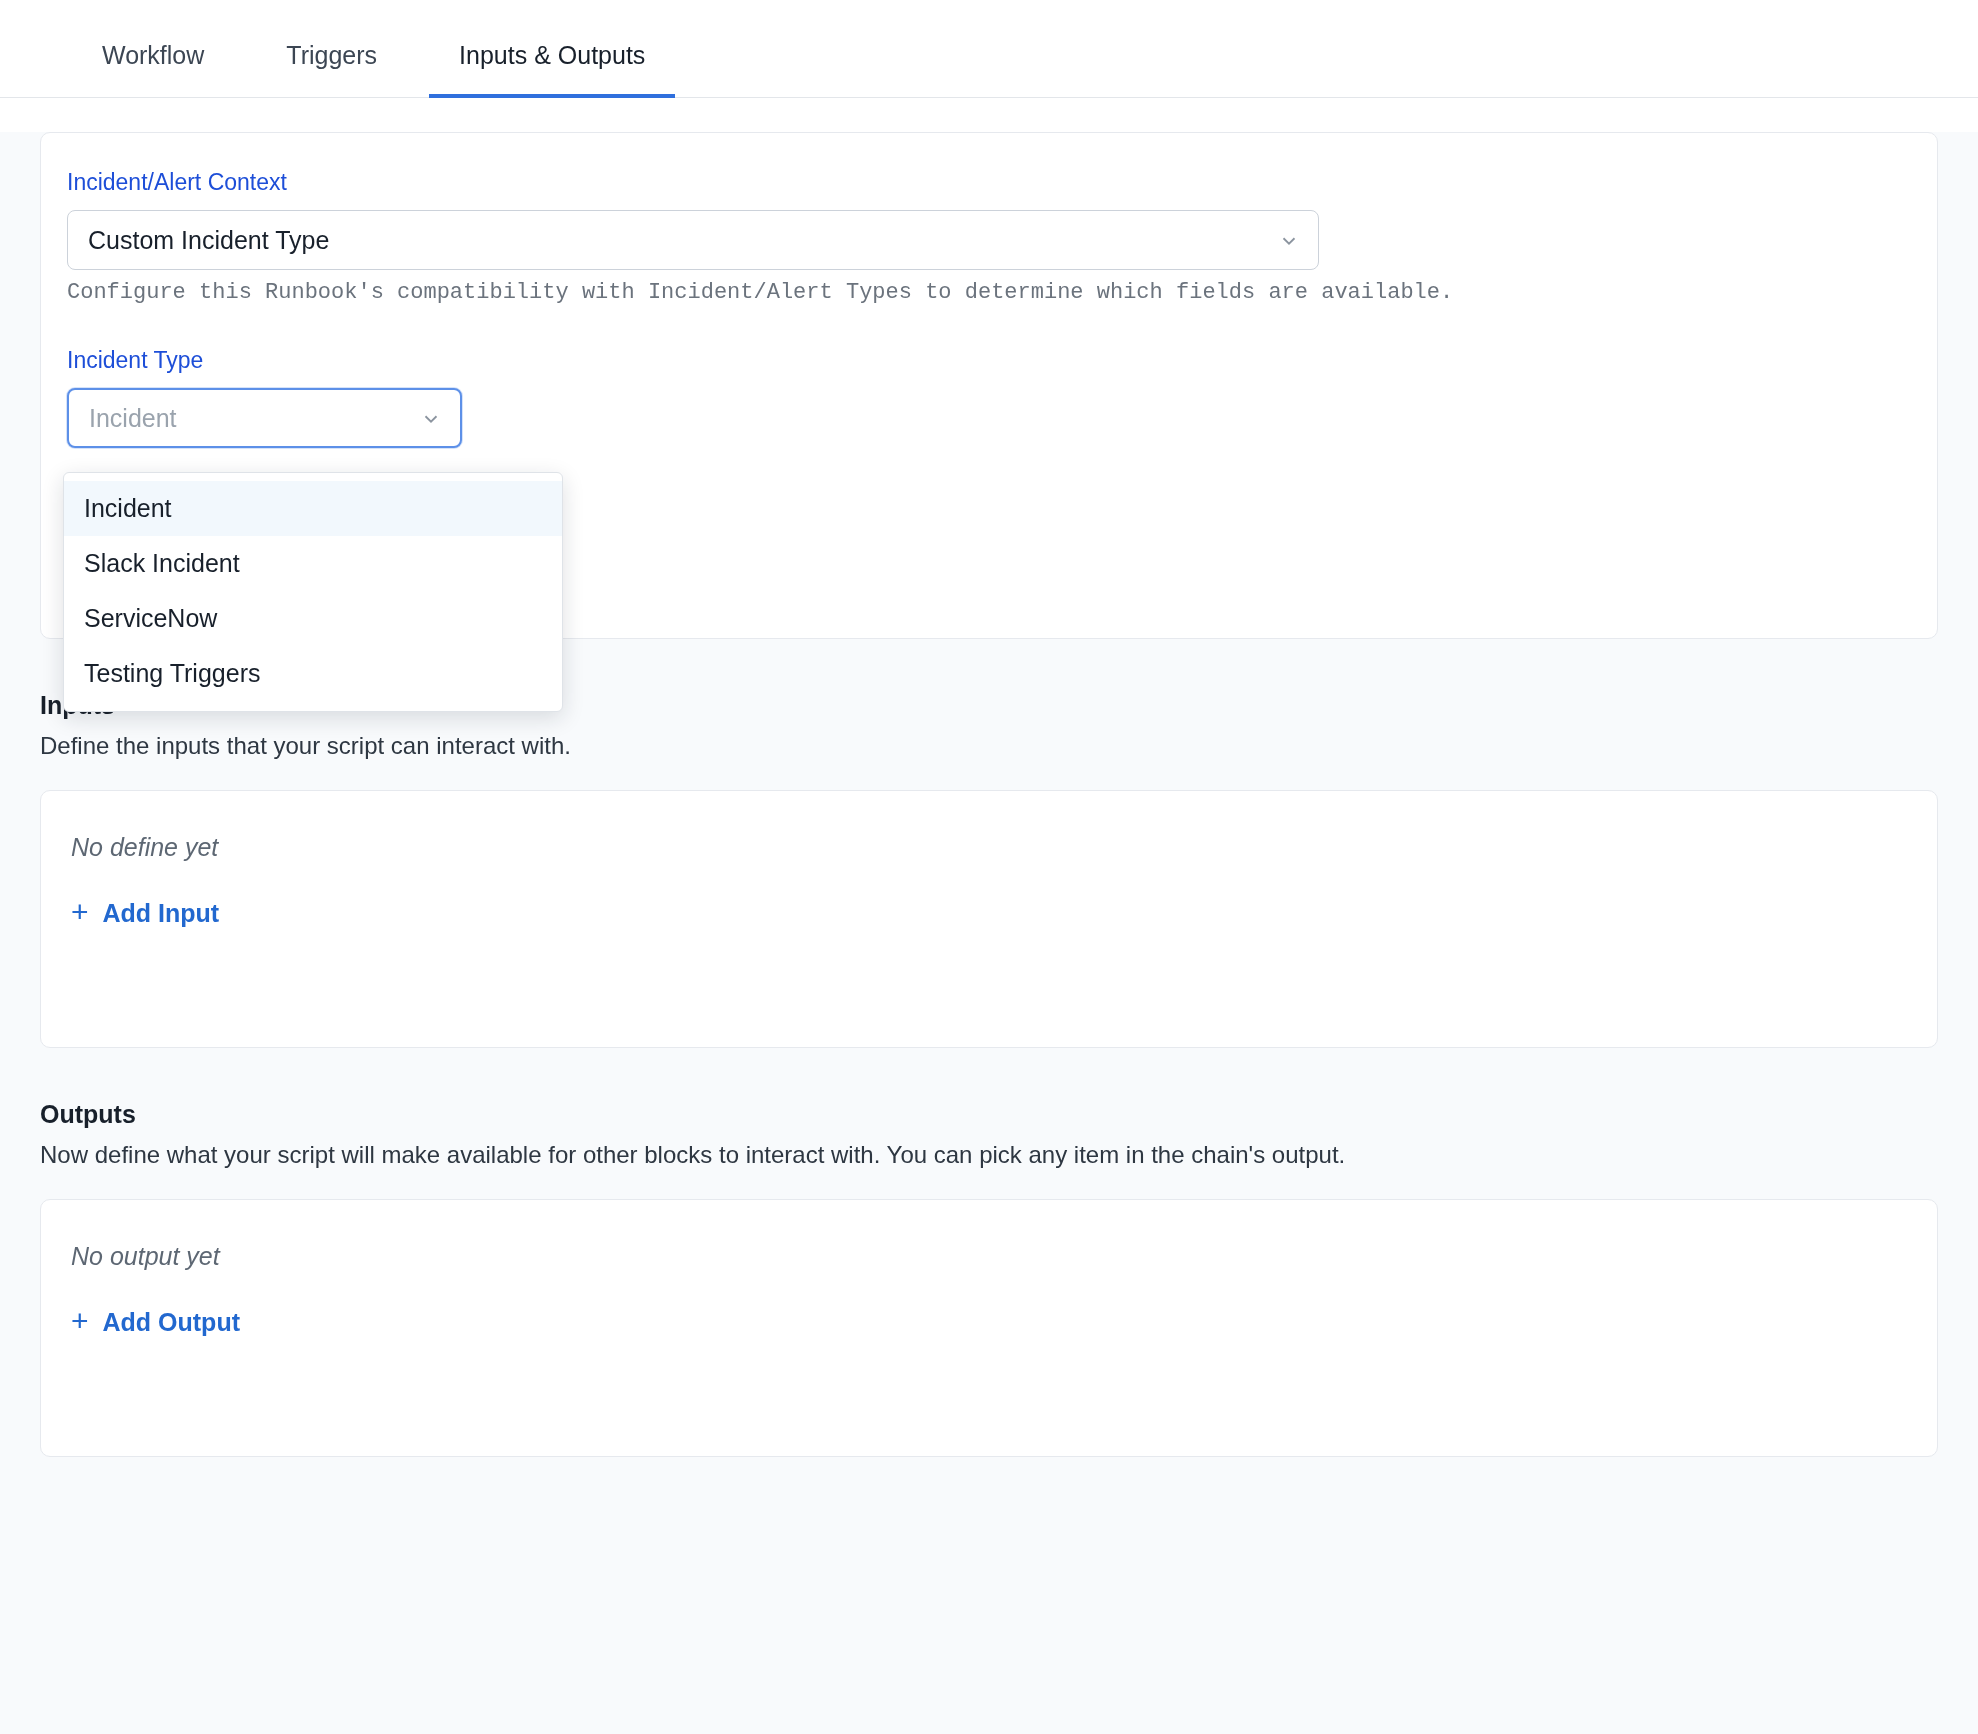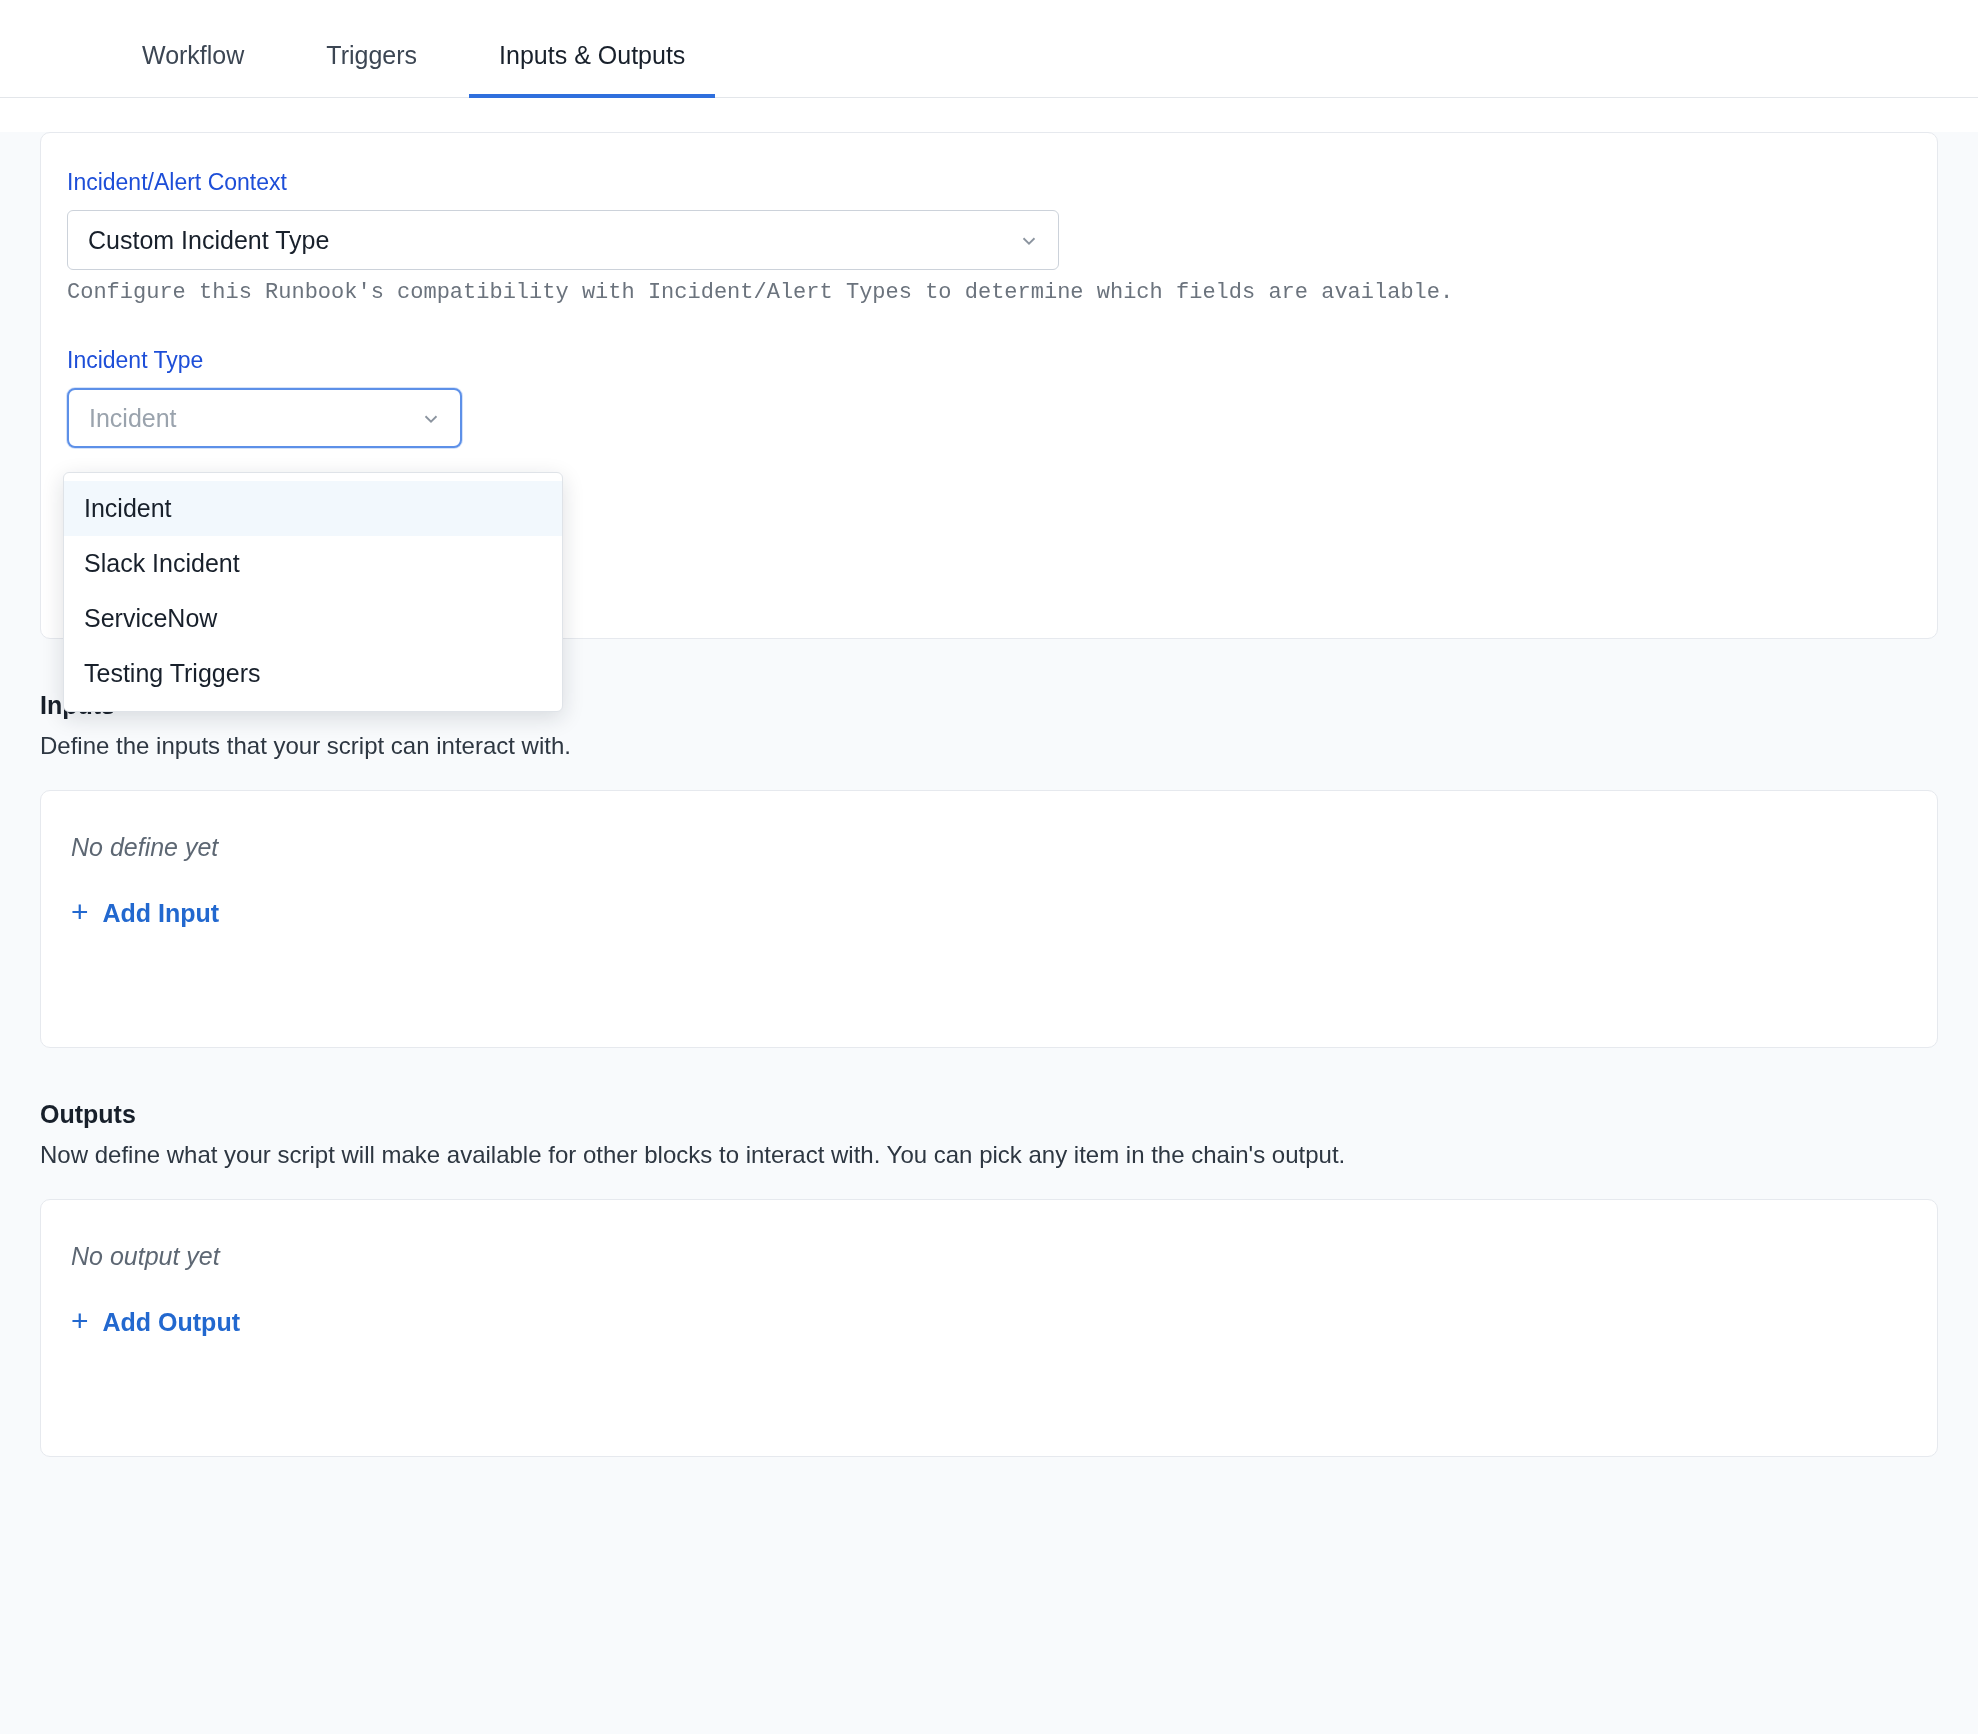--- a/index.html
+++ b/index.html
@@ -15,21 +15,21 @@
     overflow: hidden;
     position: relative;
   }
 
   
   .tabbar {
     height: 98px;
     border-bottom: 1px solid #e3e6ea;
     display: flex;
     align-items: flex-end;
-    padding-left: 112px;
+    padding-left: 72px;
     background: #ffffff;
   }
   .tab {
     font-size: 25px;
     color: #3c4653;
     padding: 0 30px 24px 30px;
     margin-right: 22px;
     cursor: pointer;
     white-space: nowrap;
     border-bottom: 4px solid transparent;
@@ -71,21 +71,21 @@
     border: 1px solid #ccd2da;
     border-radius: 8px;
     background: #ffffff;
     display: flex;
     align-items: center;
     padding: 0 20px;
     font-size: 25px;
     color: #18202b;
     cursor: pointer;
   }
-  .select.wide { width: 992px; border-radius: 6px; }
+  .select.wide { width: 1252px; }
   .select.small { width: 395px; }
   .select.focused {
     border: 2px solid #5d90e8;
     box-shadow: 0 0 0 1px rgba(93,144,232,.25);
   }
   .select.placeholder-style { color: #9aa3ad; }
 
   .chev {
     position: absolute;
     right: 18px;

